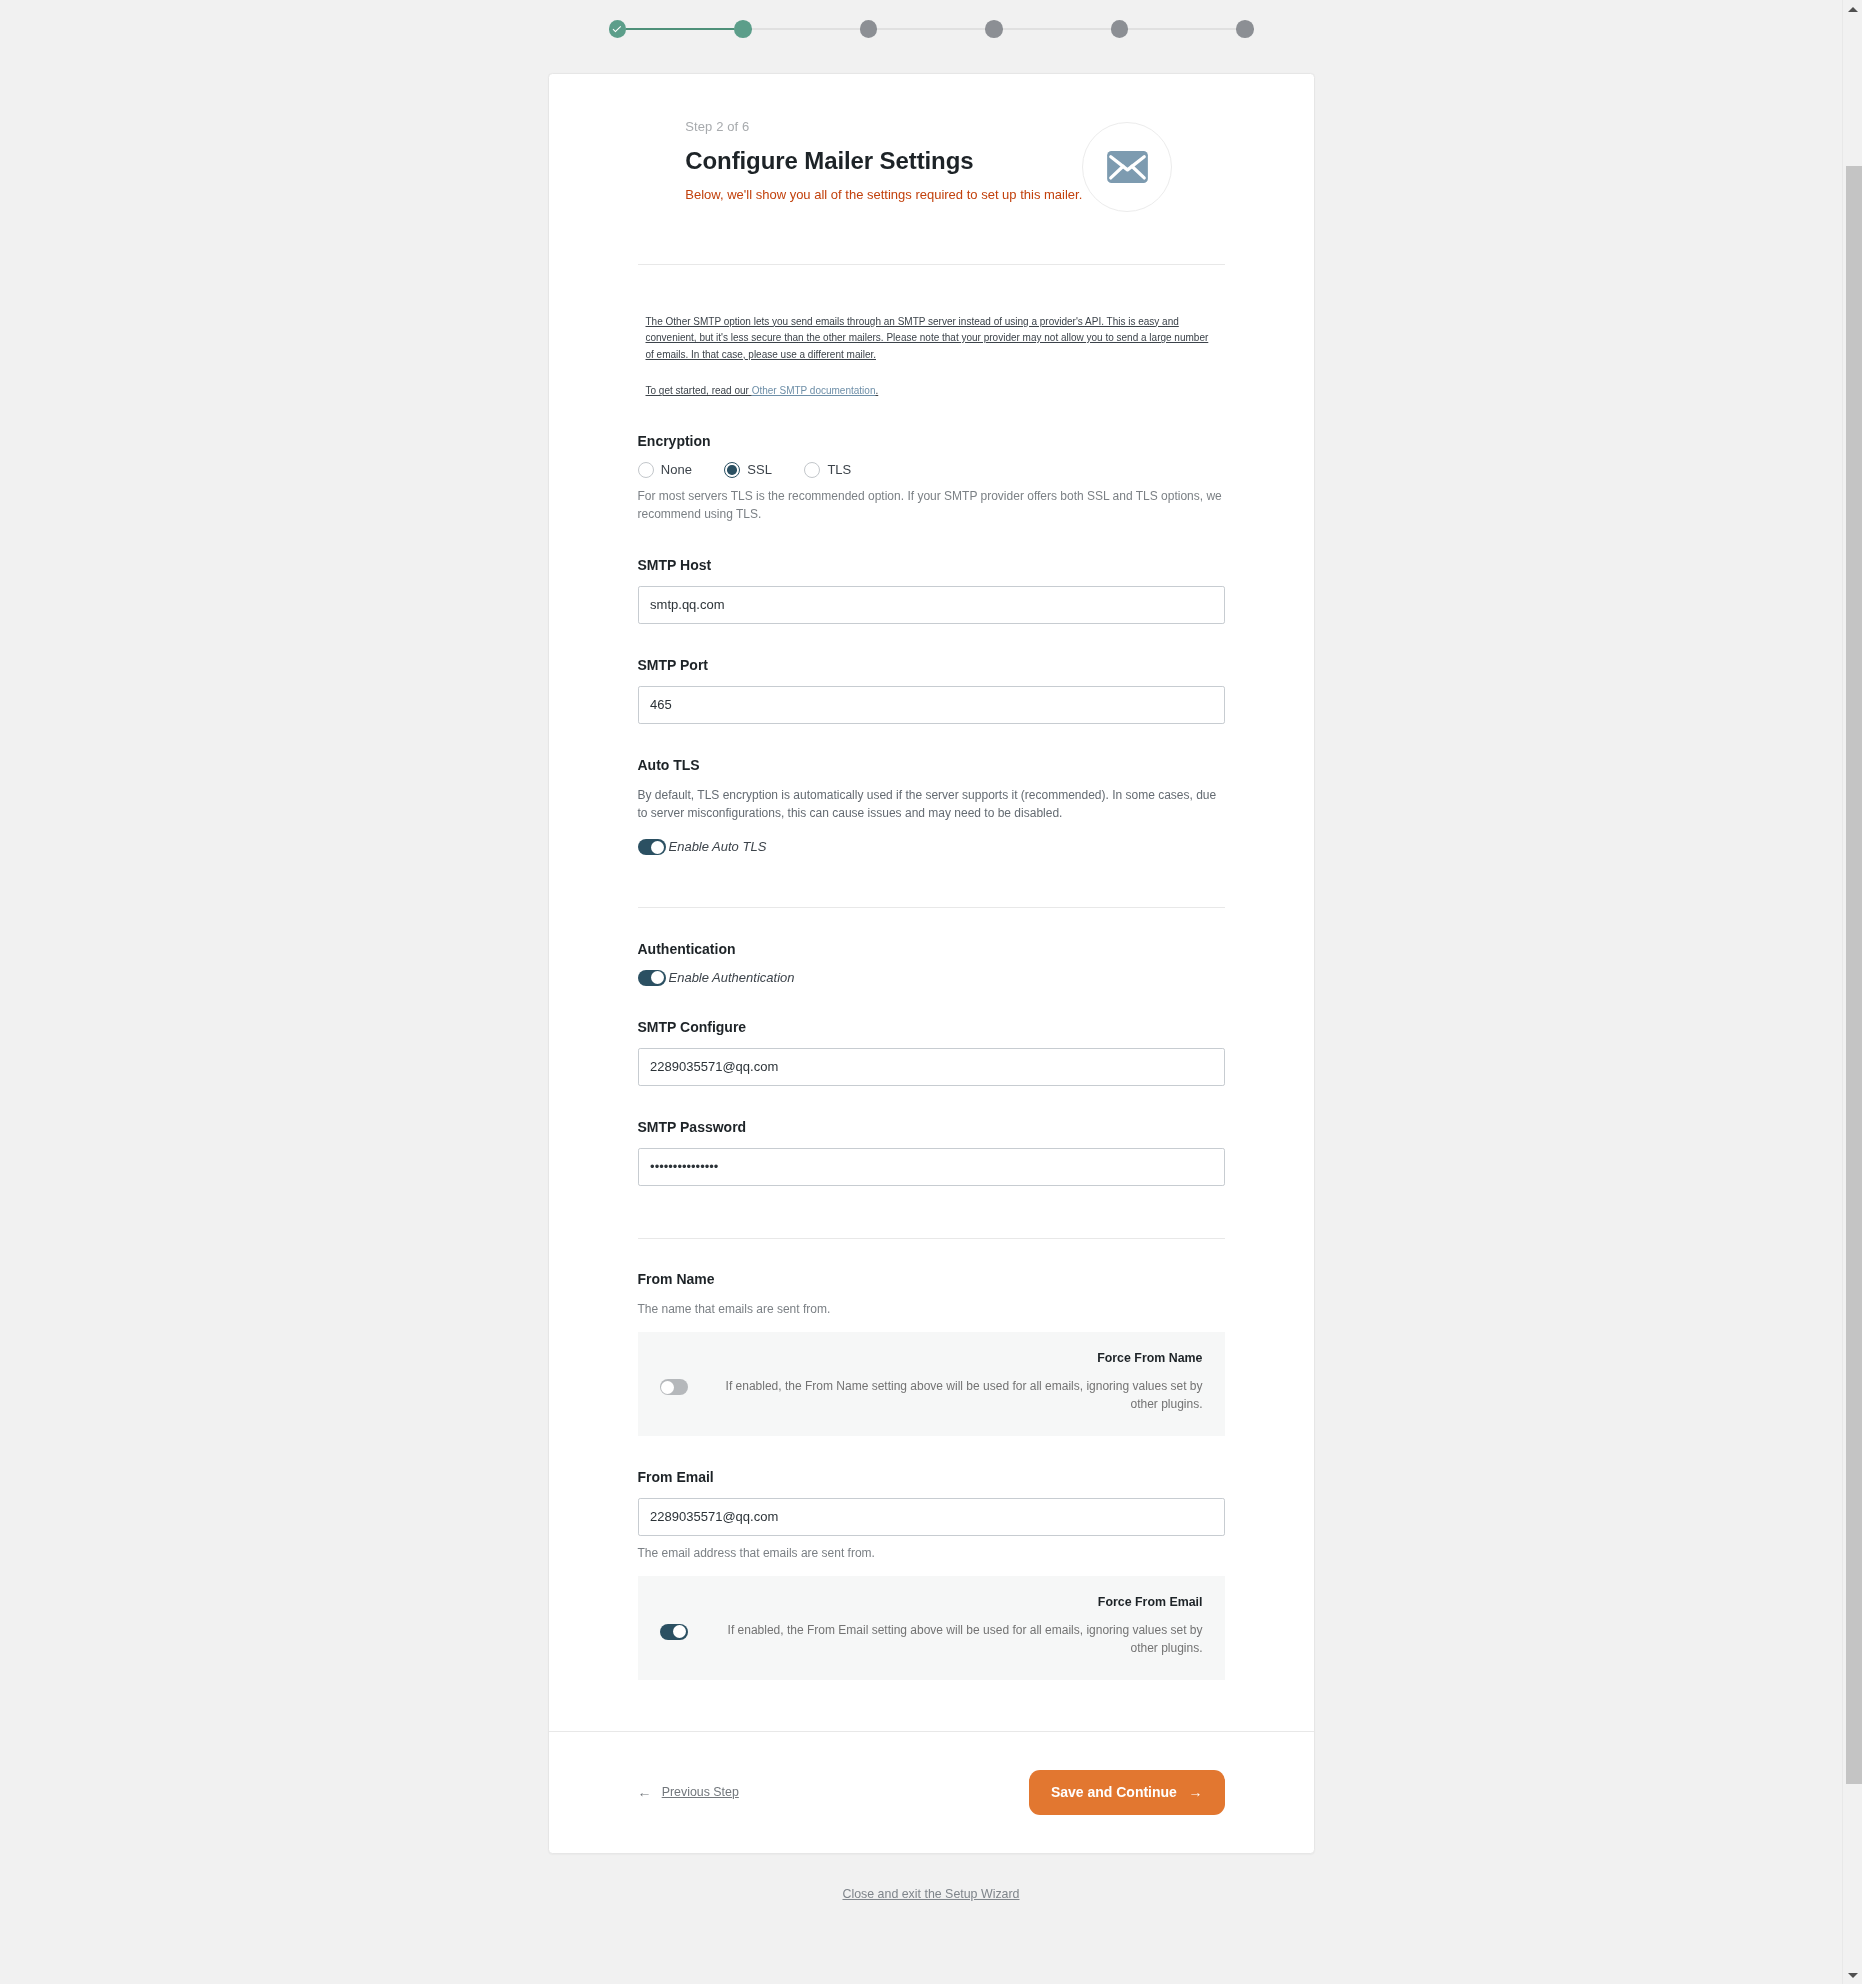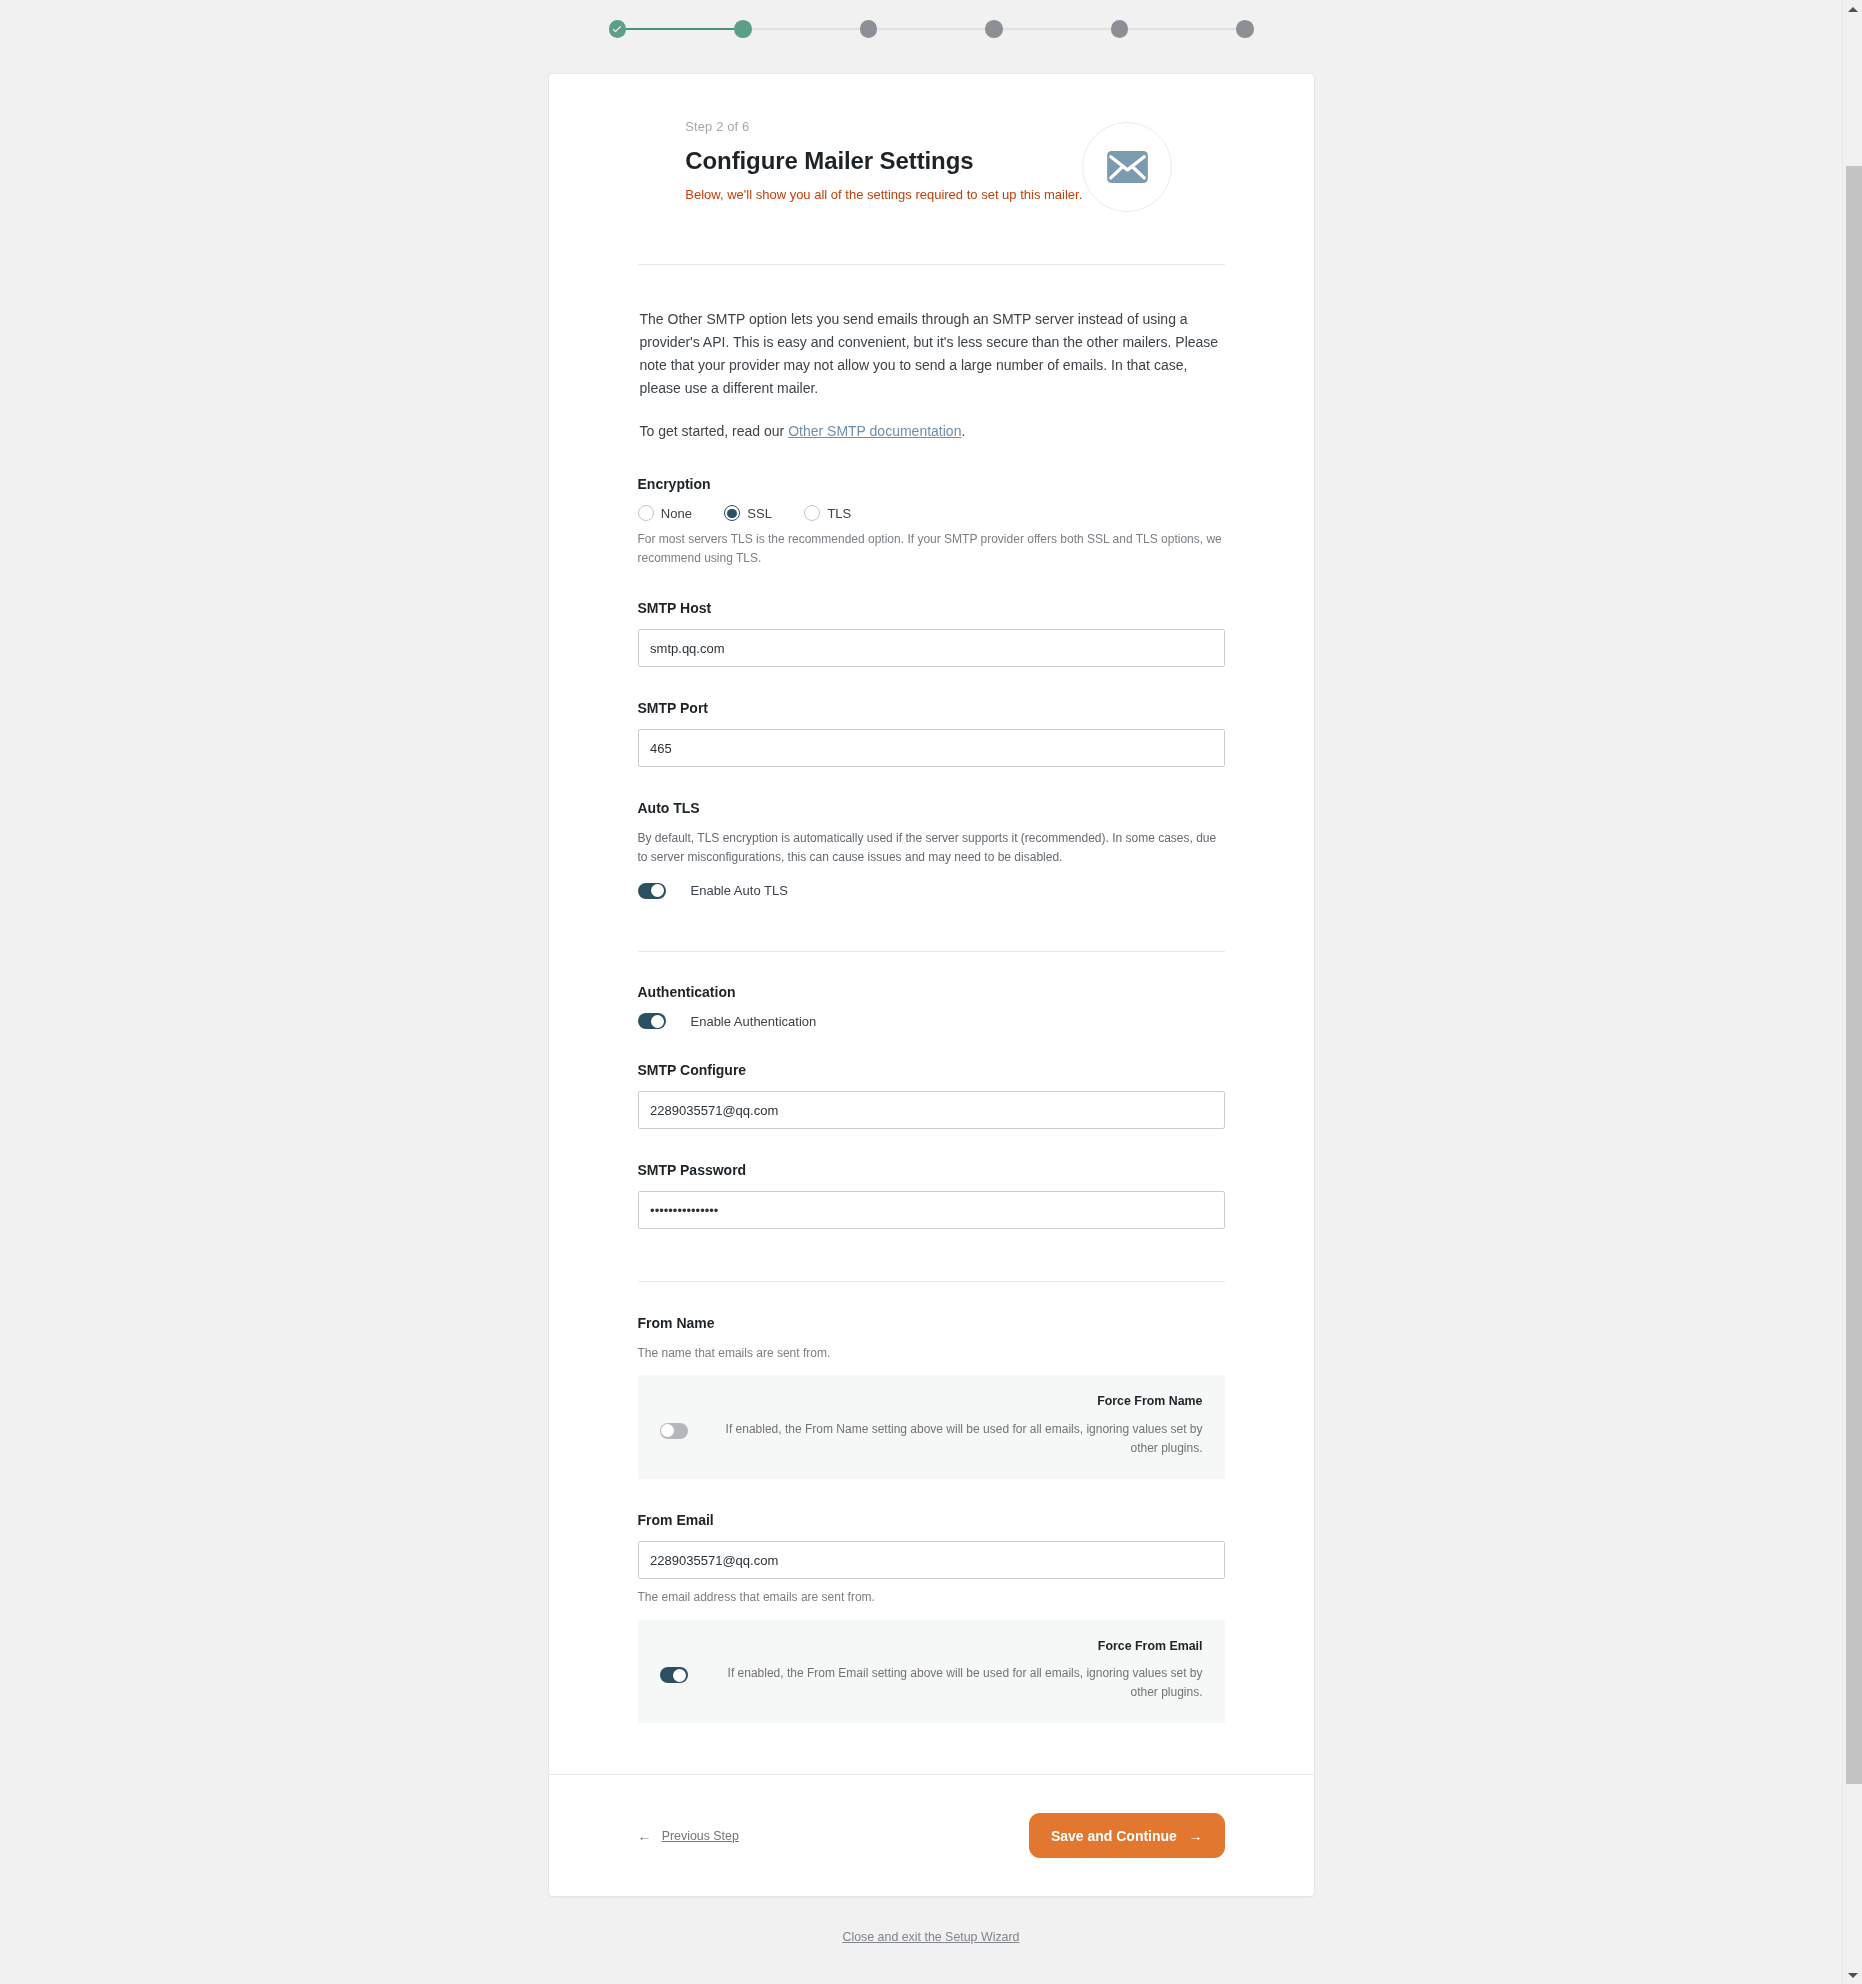--- a/index.html
+++ b/index.html
@@ -94,24 +94,25 @@
   }
 
   .hr {
     height: 0.7px; background: #e8e8e8;
     border: 0; margin: 52px 0 0 0;
   }
 
   
   .intro-block { padding-top: 41px; }
   .para {
-    font-size: 14px;
+    font-size: 10px;
     line-height: 1.65;
     color: #3c434a;
-    margin: 2px;
+    margin: 8px;
+    text-decoration: underline;
   }
   .para + .para { margin-top: 20.4px; }
   .doc-link {
     color: #6e8fa8;
     text-decoration: underline;
   }
 
   
   .field { margin-top: 33px; }
   .field-label {
@@ -177,23 +178,23 @@
     background: #2b5062;
   }
   .radio-label {
     font-size: 13px;
     color: #3c434a;
   }
 
   
   .toggle-row {
     display: flex;
-    align-items: center;
-    gap: 25px;
+    gap: 3px;
     margin-top: 16px;
+    font-style: italic;
   }
   .toggle {
     width: 28px; height: 16px;
     border-radius: 8px;
     background: #2b5062;
     position: relative;
     flex: 0 0 auto;
     cursor: pointer;
   }
   .toggle::after {

